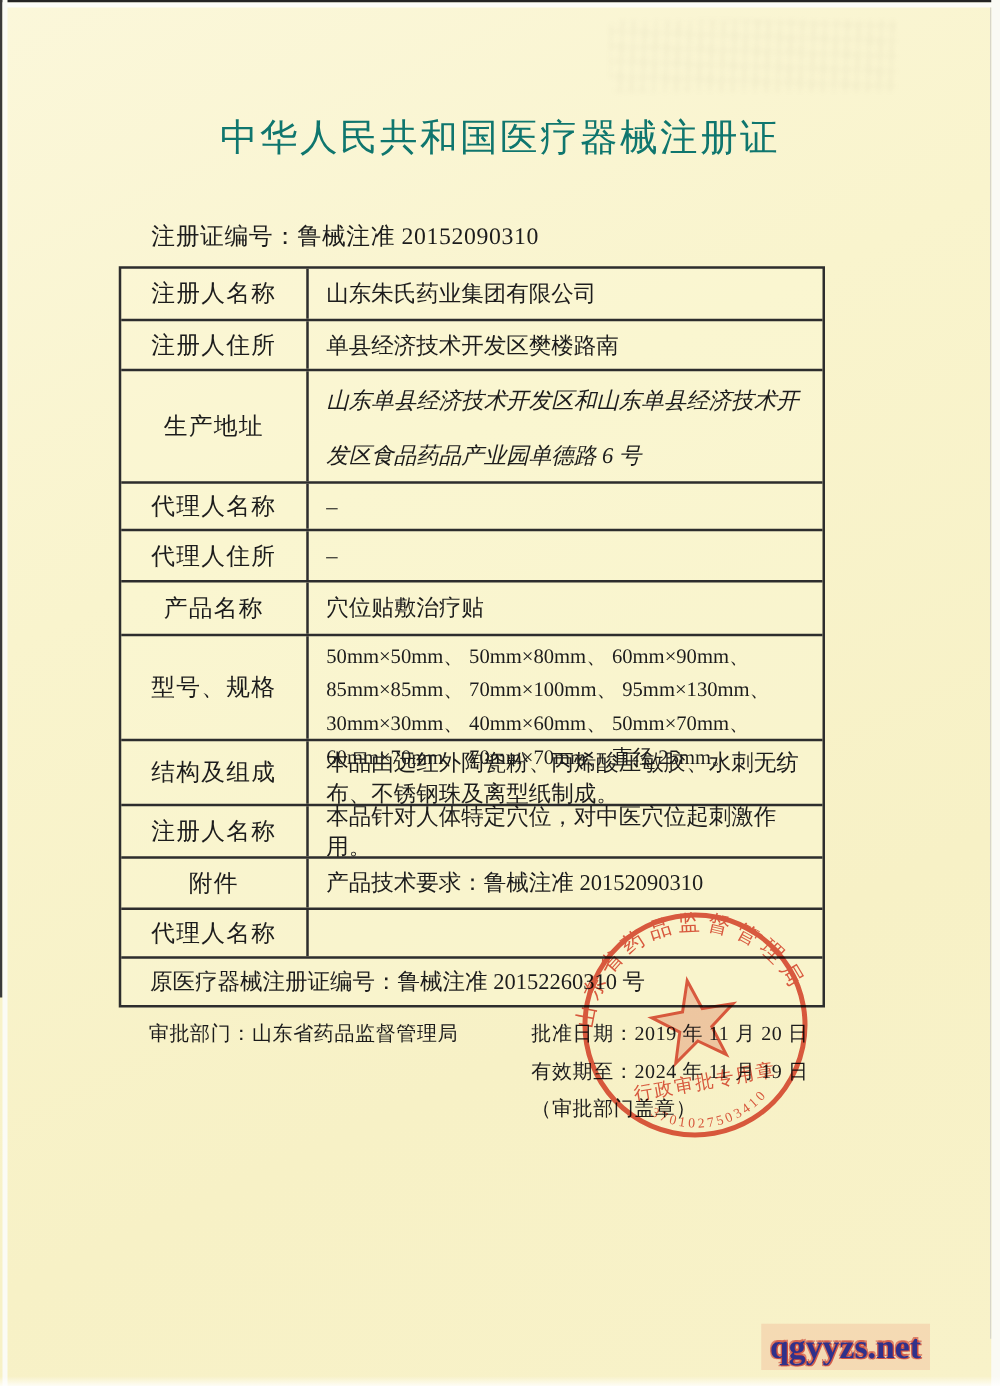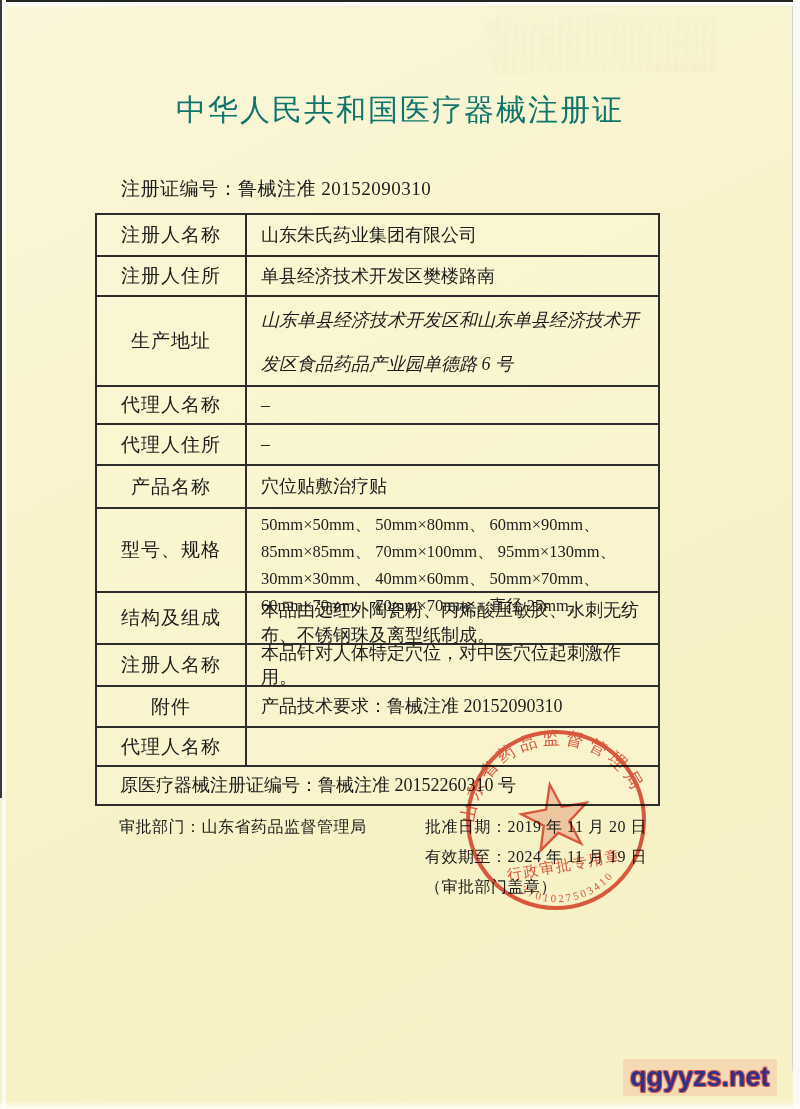--- a/index.html
+++ b/index.html
@@ -61,22 +61,22 @@
   .footer-date2{position:absolute;left:425px;top:847px;font-size:16px;letter-spacing:.5px;}
   .footer-sealnote{position:absolute;left:425px;top:877px;font-size:16px;letter-spacing:.5px;}
 
   .seal{
     position:absolute;left:460px;top:724px;width:192px;height:192px;
     transform:rotate(-10deg);opacity:.85;mix-blend-mode:multiply;
     pointer-events:none;
   }
 
   .watermark{
-    position:absolute;left:623px;top:1059px;padding:3px 7px;
-    font-family:Liberation Sans, sans-serif;
+    position:absolute;left:609px;top:1059px;padding:3px 7px;
+    font-family:Liberation Serif, serif;
     font-weight:bold;font-size:27px;letter-spacing:0px;color:#30318a;
     background:rgba(225,80,60,.14);
     text-shadow:1px 1px 0 rgba(205,70,55,.85),-1px -1px 0 rgba(205,70,55,.6),
                 1px -1px 0 rgba(205,70,55,.6),-1px 1px 0 rgba(205,70,55,.6);
   }
 </style>
 </head>
 <body>
 
 <div class="edge-top"></div>

